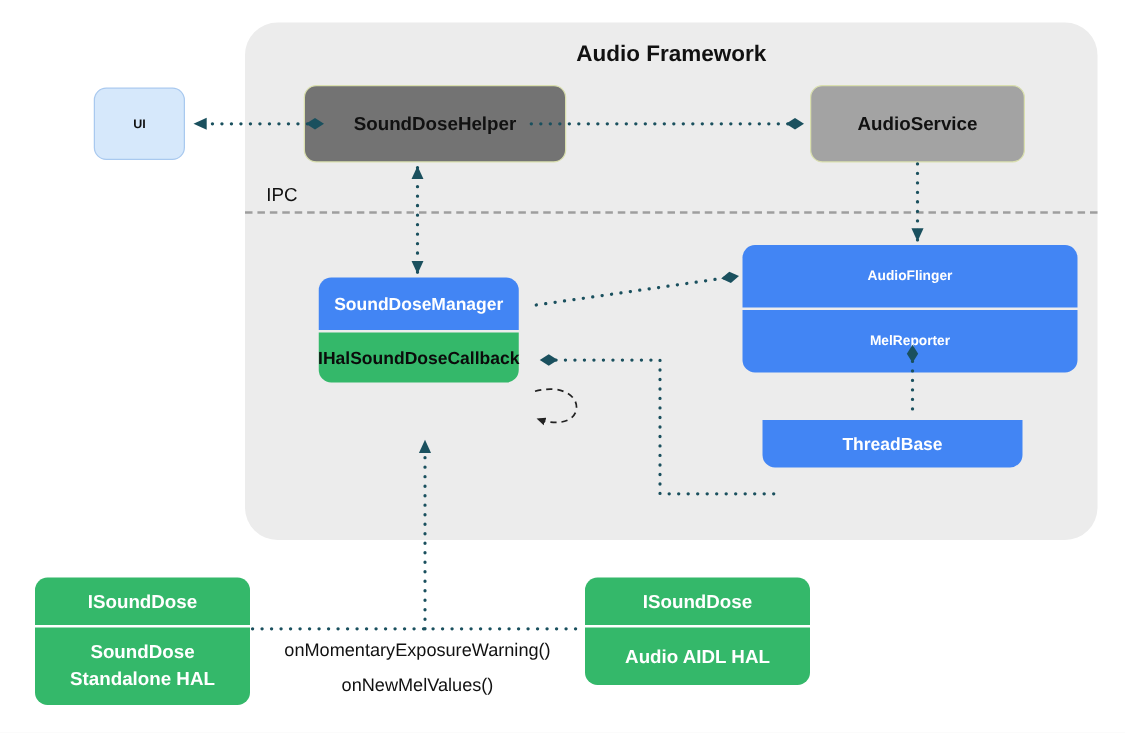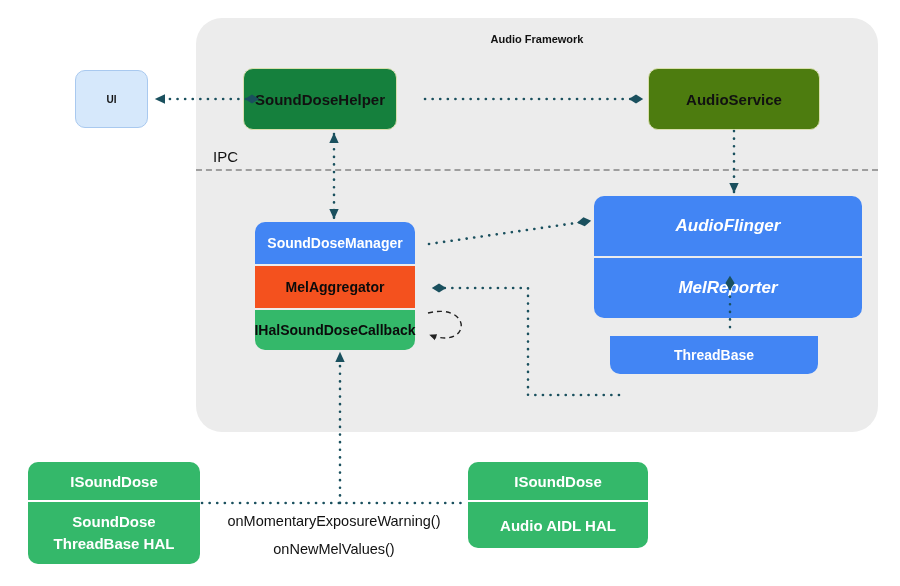--- a/index.html
+++ b/index.html
@@ -1,48 +1,48 @@
 <!DOCTYPE html>
 <html><head>
 <meta charset="utf-8">
 <style>
   * { margin:0; padding:0; box-sizing:border-box; }
   body { font-family:"Liberation Sans", sans-serif; background:#fff; }
   .canvas { position:relative; width:900px; height:586px; background:#ffffff; overflow:hidden; }
 
   .fw { position:absolute; left:196px; top:18px; width:682px; height:414px;
         background:#ececec; border-radius:26px; }
-  .fw-label { padding-top:15px; text-align:center; font-weight:bold; font-size:11px; color:#111; }
+  .fw-label { padding-top:15px; text-align:center; font-weight:bold; font-size:18px; color:#111; }
 
   .ipc-line { position:absolute; left:196px; top:169px; width:682px; height:0;
               border-top:2px dashed #9e9e9e; }
   .ipc-label { position:absolute; left:213px; top:148px; font-weight:normal; font-size:15px; color:#111; }
 
   .box { position:absolute; display:flex; align-items:center; justify-content:center;
          font-weight:bold; border-radius:10px; color:#111; text-align:center; }
   .box.ui      { left:75px;  top:70px; width:73px;  height:58px; background:#d6e8fb; border:1px solid #a9c9ef; font-size:10px; }
-  .box.helper  { left:243px; top:68px; width:154px; height:62px; background:#15803d; border:1px solid #d9dfae; font-size:15px; }
-  .box.service { left:648px; top:68px; width:172px; height:62px; background:#4d7c0f; border:1px solid #d9dfae; font-size:15px; }
+  .box.helper  { left:243px; top:68px; width:210px; height:62px; background:#737373; border:1px solid #d9dfae; font-size:15px; }
+  .box.service { left:648px; top:68px; width:172px; height:62px; background:#a3a3a3; border:1px solid #d9dfae; font-size:15px; }
 
   .stack { position:absolute; display:flex; flex-direction:column; gap:2px; }
   .row { display:flex; align-items:center; justify-content:center; font-weight:bold;
          font-size:14px; text-align:center; }
   .stack .row:first-child { border-radius:10px 10px 0 0; }
   .stack .row:last-child  { border-radius:0 0 10px 10px; }
   .blue   { background:#4285f4; color:#ffffff; }
   .orange { background:#f4511e; color:#0b0b0b; }
   .green  { background:#34b86a; color:#0b0b0b; }
   .green.wtxt { color:#ffffff; }
 
   .stack.manager { left:243px; top:222px; width:172px;padding-left:12px; }
   .stack.manager .row { height:42px; }
   .stack.manager .row:last-child { height:40px; }
 
   .stack.flinger { left:594px; top:196px; width:268px; }
-  .stack.flinger .row { height:60px; font-size:17px;font-style:italic; }
+  .stack.flinger .row { height:50px; font-size:11px; }
 
   .stack.thread { left:610px; top:336px; width:208px; }
   .stack.thread .row { height:38px; }
 
   .stack.halL { left:28px; top:462px; width:172px; }
   .stack.halL .r1 { height:38px; font-size:15px; }
   .stack.halL .r2 { height:62px; font-size:15px; line-height:1.45; padding:0 18px; }
 
   .stack.halR { left:468px; top:462px; width:180px; }
   .stack.halR .r1 { height:38px; font-size:15px; }
@@ -66,36 +66,35 @@
 
   <div class="ipc-line"></div>
   <div class="ipc-label">IPC</div>
 
   <div class="box ui">UI</div>
   <div class="box helper">SoundDoseHelper</div>
   <div class="box service">AudioService</div>
 
   <div class="stack manager">
     <div class="row blue">SoundDoseManager</div>
-    <div class="row orange">MelAggregator</div>
     <div class="row green">IHalSoundDoseCallback</div>
   </div>
 
   <div class="stack flinger">
     <div class="row blue">AudioFlinger</div>
     <div class="row blue">MelReporter</div>
   </div>
 
   <div class="stack thread">
     <div class="row blue">ThreadBase</div>
   </div>
 
   <div class="stack halL">
     <div class="row r1 green wtxt">ISoundDose</div>
-    <div class="row r2 green wtxt">SoundDose ThreadBase HAL</div>
+    <div class="row r2 green wtxt">SoundDose Standalone HAL</div>
   </div>
 
   <div class="stack halR">
     <div class="row r1 green wtxt">ISoundDose</div>
     <div class="row r2 green wtxt">Audio AIDL HAL</div>
   </div>
 
   <div class="call-labels">
     <div>onMomentaryExposureWarning()</div>
     <div>onNewMelValues()</div>

